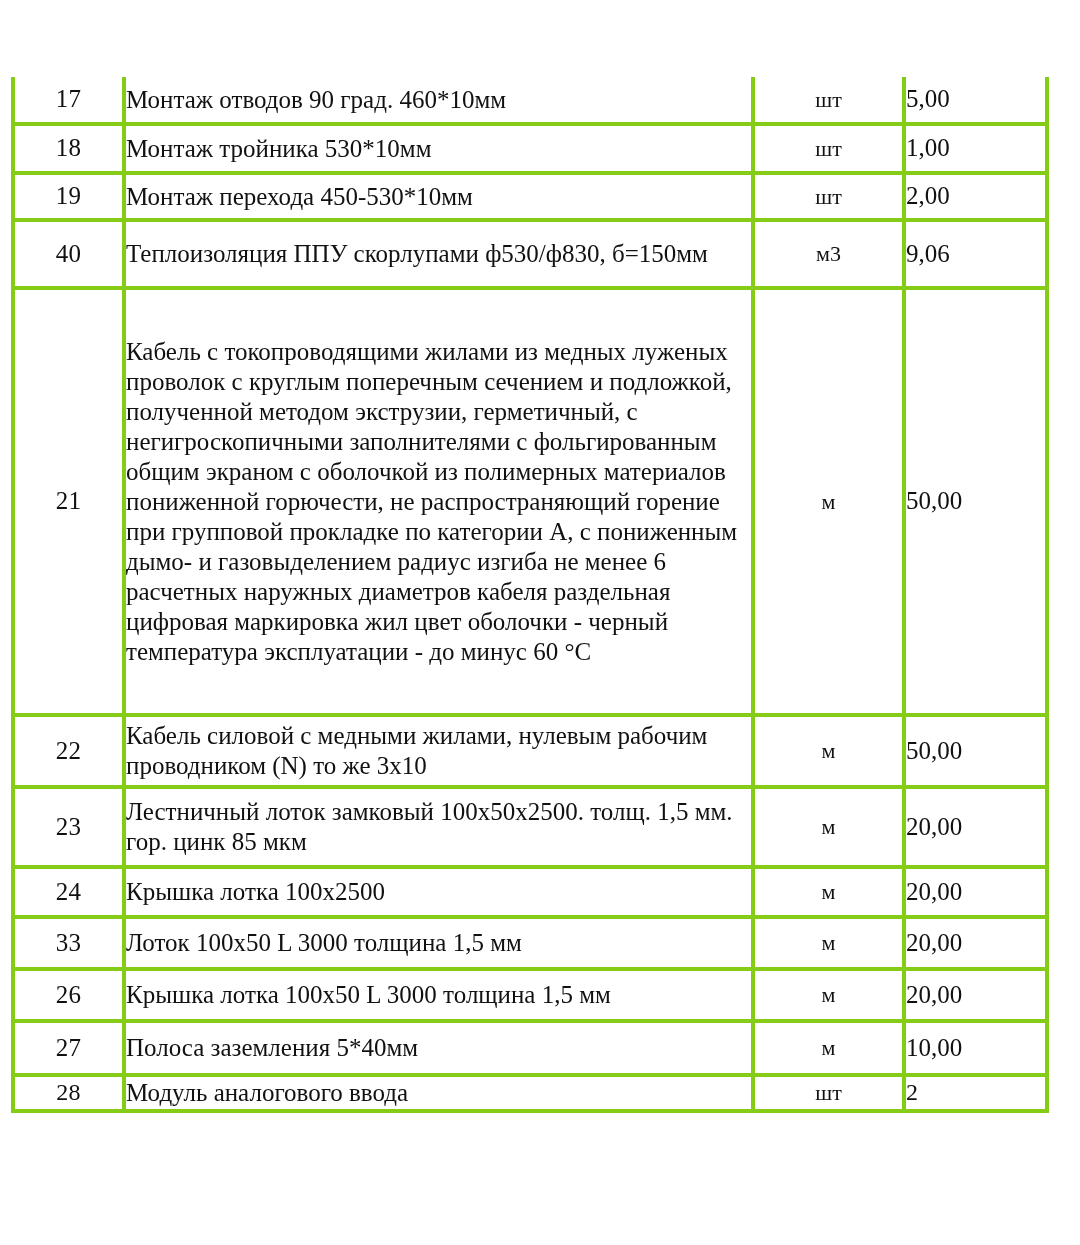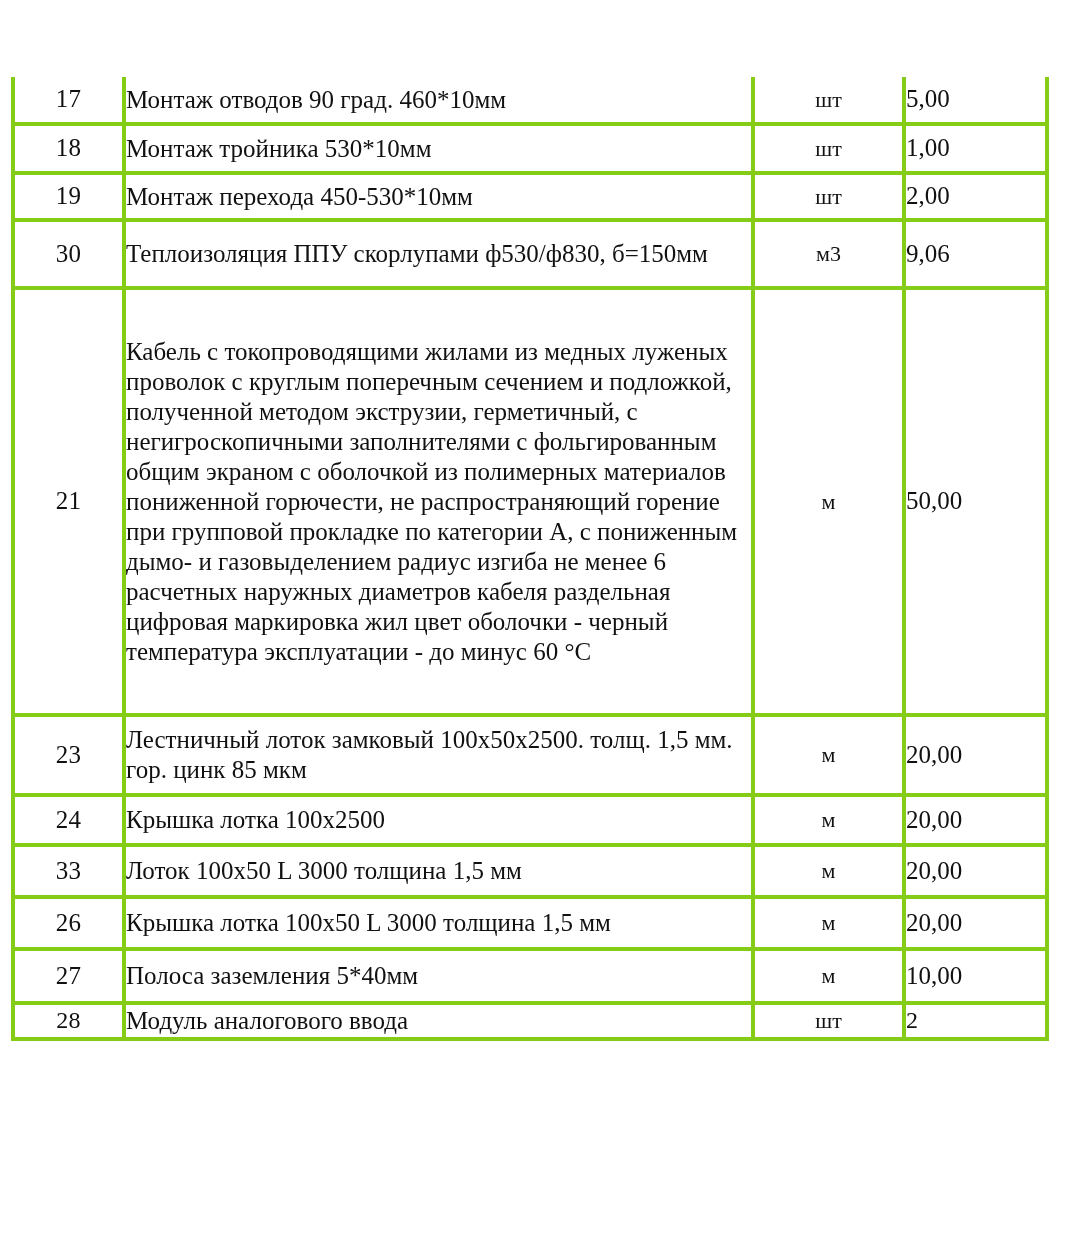--- a/index.html
+++ b/index.html
@@ -126,33 +126,39 @@
       </tr>
 
       <tr data-rowh="51">
         <td class="cell-num">19</td>
         <td class="cell-desc">Монтаж перехода 450-530*10мм</td>
         <td class="cell-unit">шт</td>
         <td class="cell-qty">2,00</td>
       </tr>
 
       <tr data-rowh="72">
-        <td class="cell-num">30</td>
+        <td class="cell-num">40</td>
         <td class="cell-desc">Теплоизоляция ППУ скорлупами ф530/ф830, б=150мм</td>
         <td class="cell-unit">м3</td>
         <td class="cell-qty">9,06</td>
       </tr>
 
       <tr data-rowh="431">
         <td class="cell-num">21</td>
         <td class="cell-desc">Кабель с токопроводящими жилами из медных луженых проволок с круглым поперечным сечением и подложкой, полученной методом экструзии, герметичный, с негигроскопичными заполнителями с фольгированным общим экраном с оболочкой из полимерных материалов пониженной горючести, не распространяющий горение при групповой прокладке по категории А, с пониженным дымо- и газовыделением радиус изгиба не менее 6 расчетных наружных диаметров кабеля раздельная цифровая маркировка жил цвет оболочки - черный температура эксплуатации - до минус 60 °C</td>
         <td class="cell-unit">м</td>
         <td class="cell-qty">50,00</td>
       </tr>
 
+      <tr data-rowh="76">
+        <td class="cell-num">22</td>
+        <td class="cell-desc">Кабель силовой с медными жилами, нулевым рабочим проводником (N) то же 3х10</td>
+        <td class="cell-unit">м</td>
+        <td class="cell-qty">50,00</td>
+      </tr>
 
       <tr data-rowh="84">
         <td class="cell-num">23</td>
         <td class="cell-desc">Лестничный лоток замковый 100x50x2500. толщ. 1,5 мм. гор. цинк 85 мкм</td>
         <td class="cell-unit">м</td>
         <td class="cell-qty">20,00</td>
       </tr>
 
       <tr data-rowh="54">
         <td class="cell-num">24</td>

